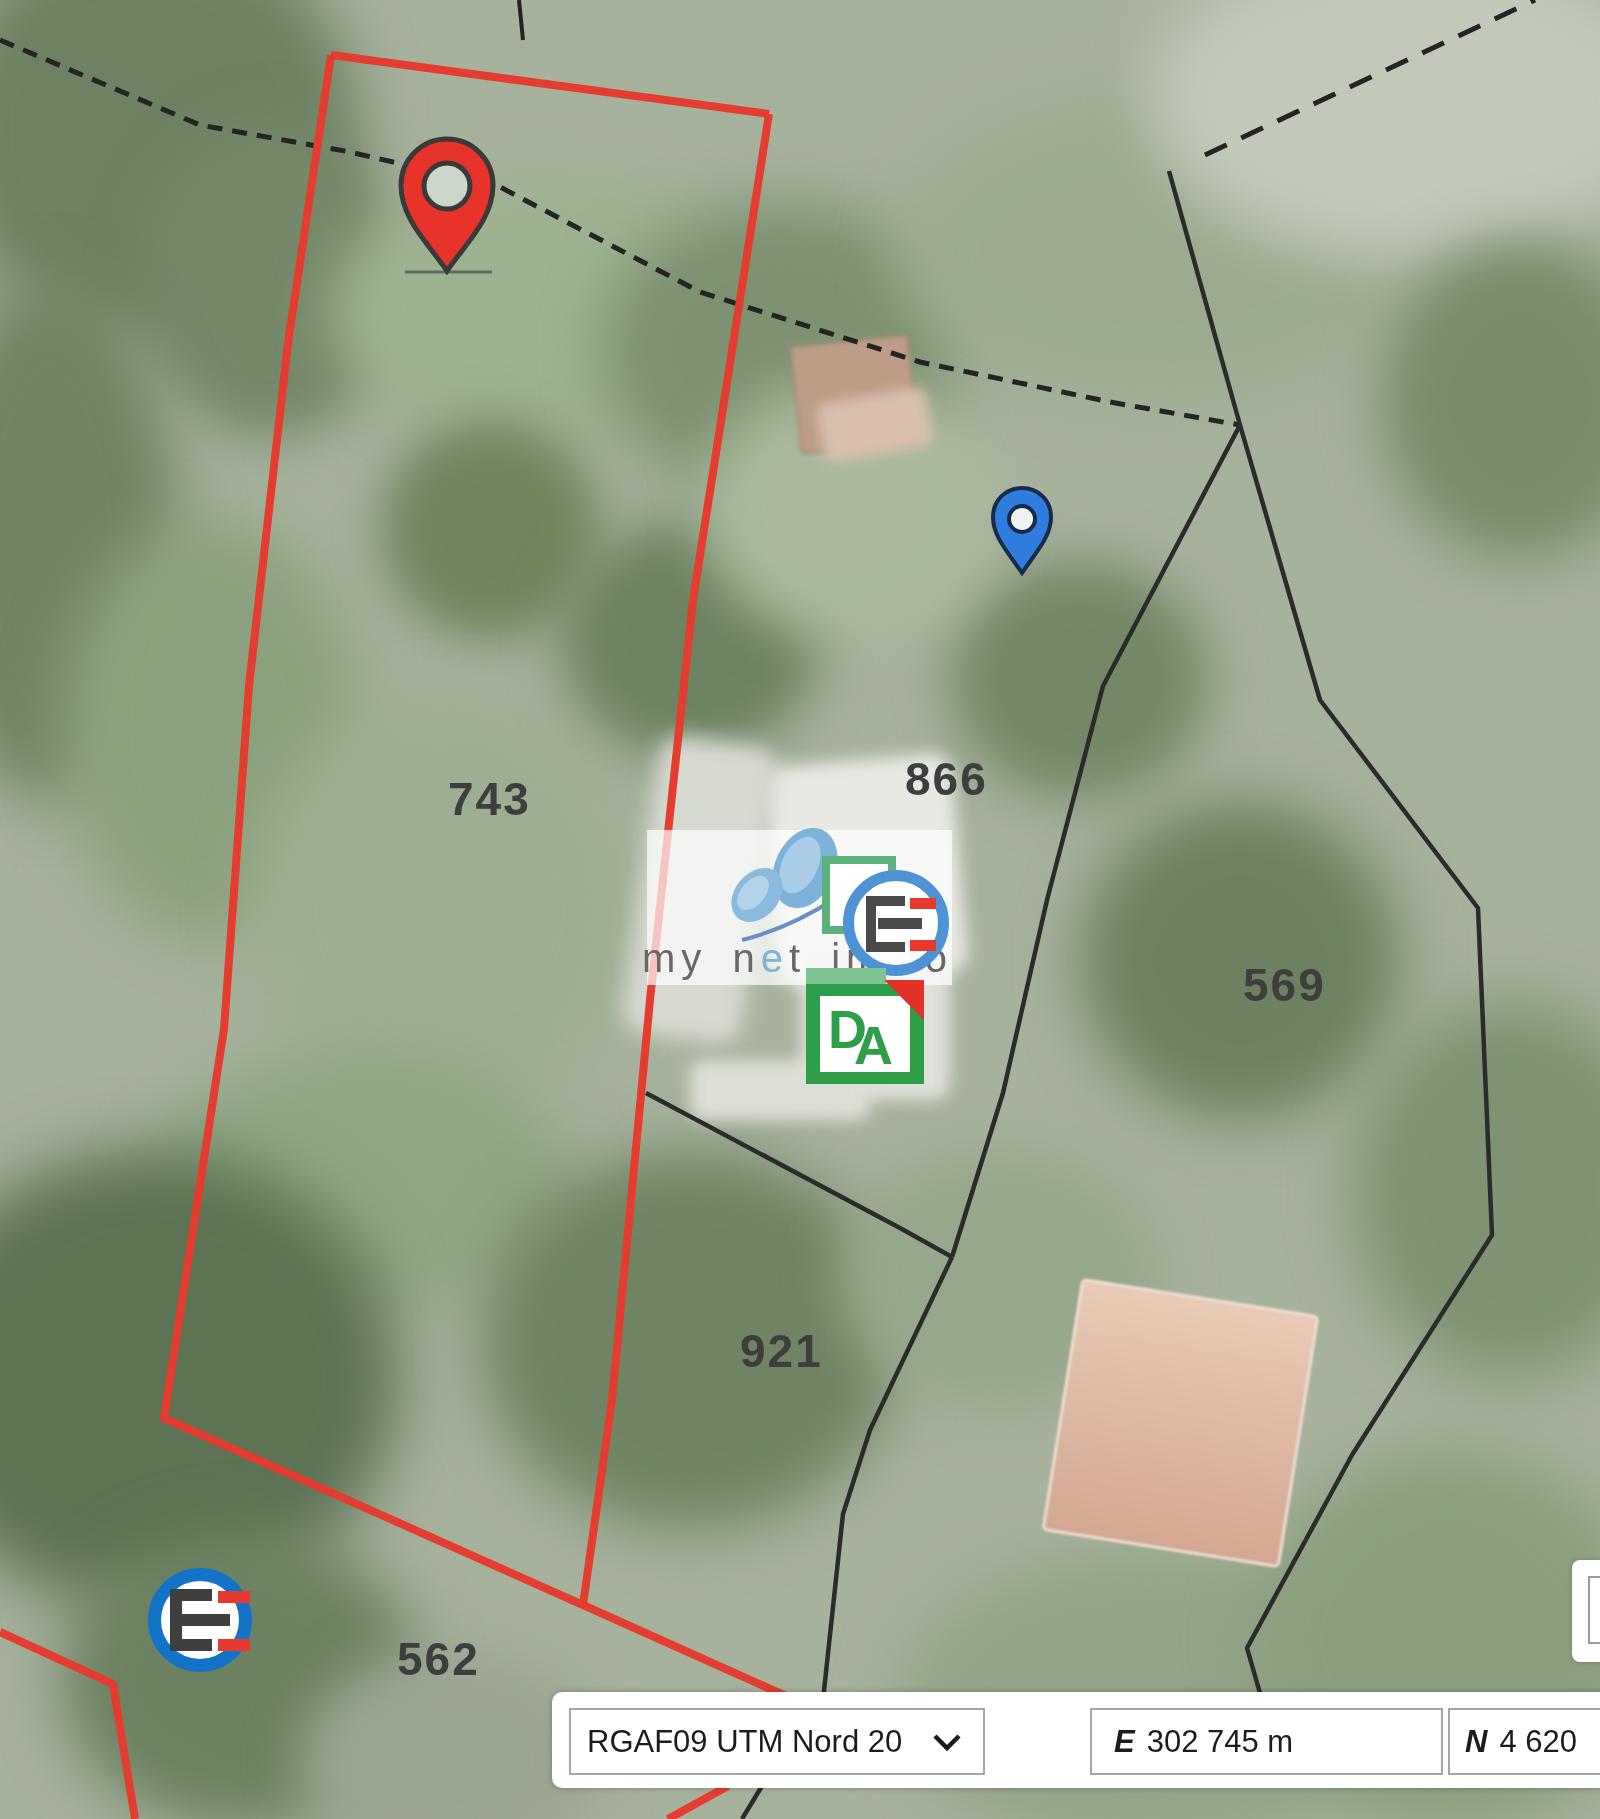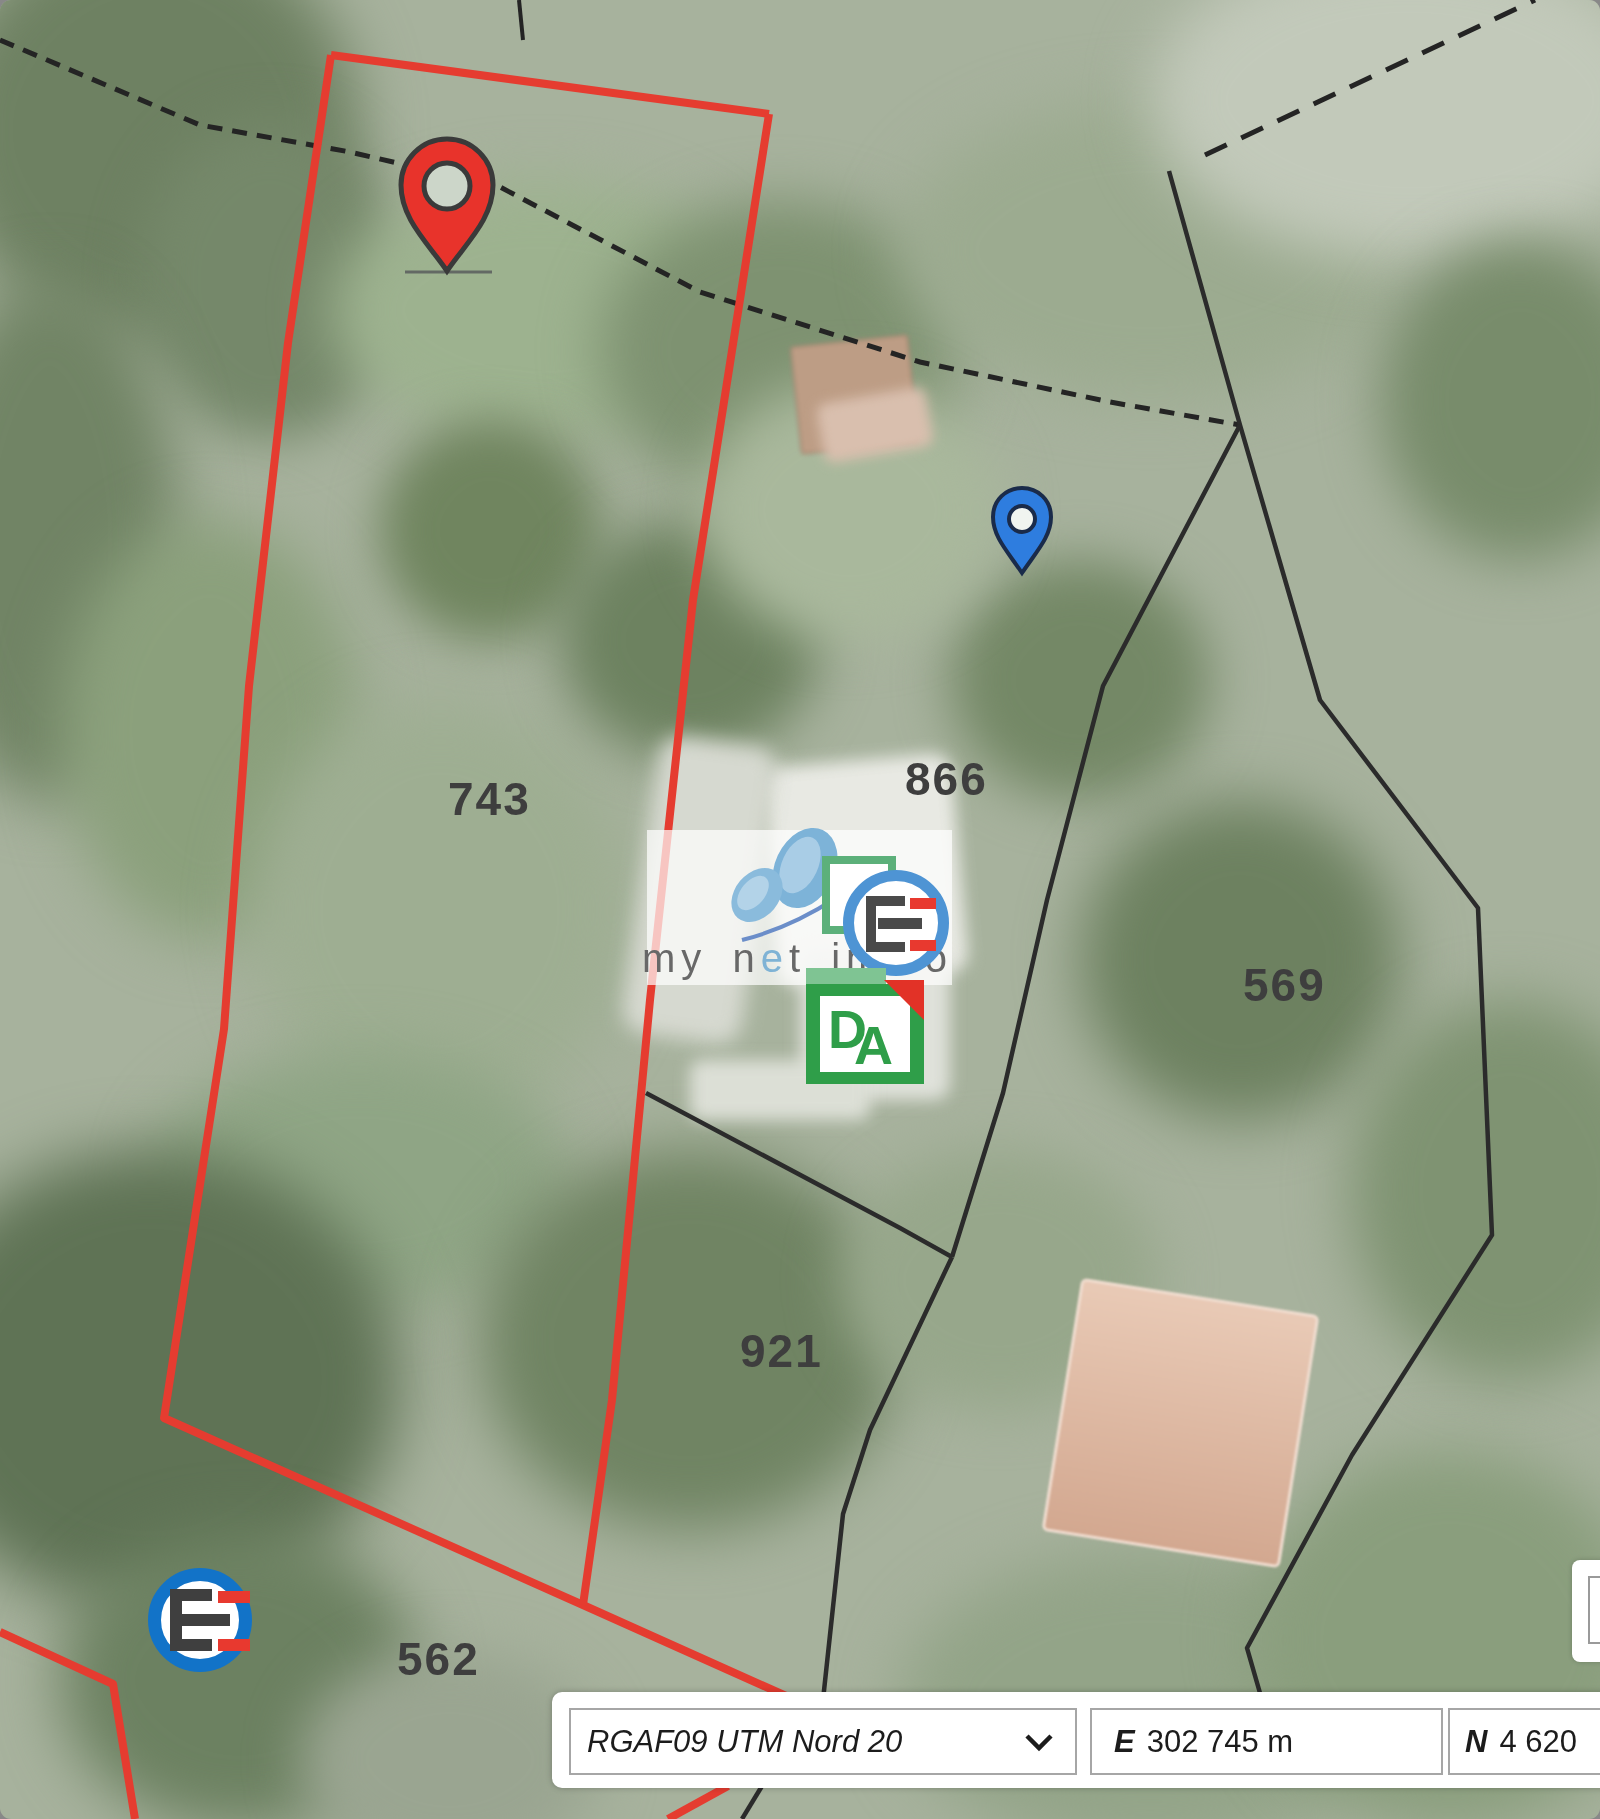--- a/index.html
+++ b/index.html
@@ -1,18 +1,18 @@
 <!DOCTYPE html>
 <html><head>
 <meta charset="utf-8">
 <style>
   html,body{margin:0;padding:0;background:#888;}
   #stage{
     position:relative;width:1600px;height:1819px;overflow:hidden;
-    background:#a7b29d;font-family:"Liberation Sans",sans-serif;border-radius:11px;
+    background:#a7b29d;font-family:"Liberation Sans",sans-serif;
   }
   .blob{position:absolute;border-radius:50%;}
   .bld{position:absolute;}
   .layer{position:absolute;left:0;top:0;width:1600px;height:1819px;}
   .parcel-label{
     position:absolute;font-weight:700;font-size:46px;color:#3e3e3e;
     letter-spacing:2px;white-space:nowrap;
   }
   
   .wm-box{position:absolute;left:647px;top:830px;width:305px;height:155px;background:rgba(255,255,255,.7);}
@@ -160,21 +160,21 @@
     <div class="glyph-bar" style="left:182px;top:1614px;width:48px;height:12px;background:#3f3f3f;"></div>
     <div class="glyph-bar" style="left:218px;top:1591px;width:32px;height:12px;background:#e8392f;"></div>
     <div class="glyph-bar" style="left:218px;top:1639px;width:32px;height:12px;background:#e8392f;"></div>
   </div>
 
   <div class="frag-panel">
     <div class="frag-inner"></div>
   </div>
 
   <div class="toolbar">
-    <div class="tb-box" style="left:17px;width:508px;padding-left:16px;font-style:italic;">
+    <div class="tb-box" style="left:17px;width:416px;padding-left:16px;">
       <span>RGAF09 UTM Nord 20</span>
       <svg style="position:absolute;right:22px;top:24px;" width="28" height="18" viewBox="0 0 28 18">
         <polyline points="2,2 14,14 26,2" fill="none" stroke="#1c1c1c" stroke-width="4.5"></polyline>
       </svg>
     </div>
     <div class="tb-box" style="left:538px;width:353px;padding-left:22px;">
       <span class="coord-label">E</span>
       <span>302 745 m</span>
     </div>
     <div class="tb-box" style="left:896px;width:220px;padding-left:15px;">

